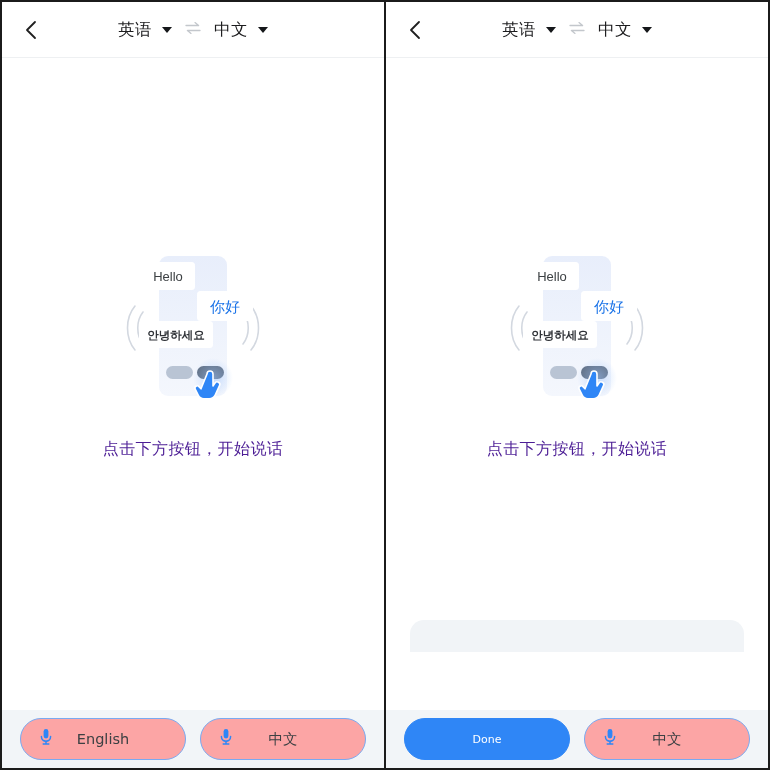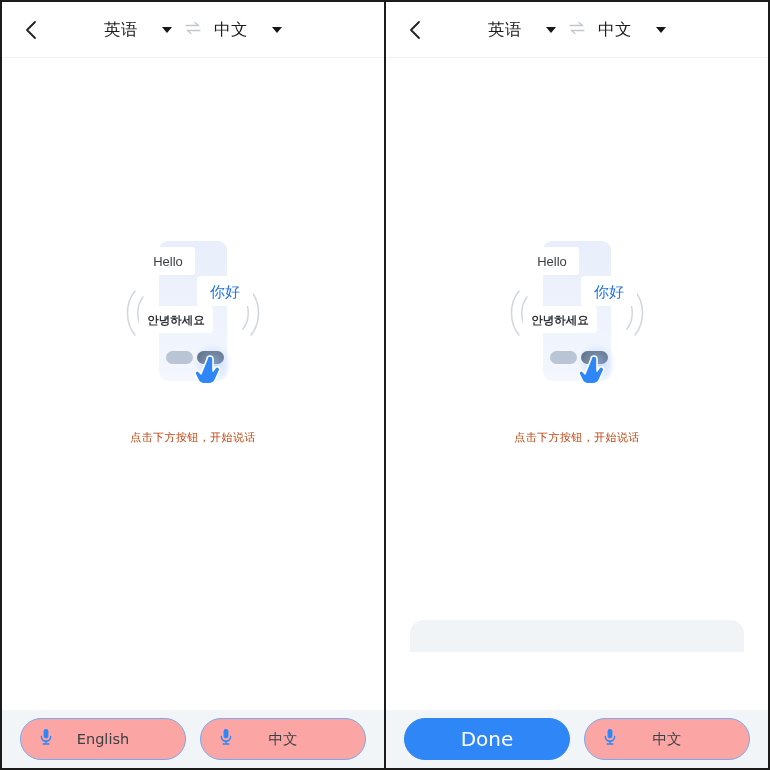--- a/index.html
+++ b/index.html
@@ -61,21 +61,21 @@
   }
   .back-btn svg { display:block; }
   .lang-group {
     display: flex;
     align-items: center;
     gap: 9px;
   }
   .lang-pick {
     display: flex;
     align-items: center;
-    gap: 24px;
+    gap: 10px;
     cursor: pointer;
   }
   .lang-text {
     font-size: 16.5px;
     color: #1c1c1e;
     font-family: "DejaVu Sans", "Liberation Sans", sans-serif;
     letter-spacing: .5px;
   }
   .caret {
     width: 0; height: 0;
@@ -90,29 +90,29 @@
     flex: 1 1 auto;
     position: relative;
     display: flex;
     flex-direction: column;
     align-items: center;
   }
   .illus-wrap {
     position: absolute;
     left: 50%;
     transform: translateX(-50%);
-    top: 165px;
+    top: 180px;
     width: 240px;
     text-align: center;
   }
   .illus { display:block; margin: 0 auto; }
   .hint {
-    margin-top: 22px;
-    font-size: 11px;
-    color: #c2410c;
+    margin-top: 16px;
+    font-size: 16px;
+    color: #4c1d95;
     font-family: "DejaVu Sans", "Liberation Sans", sans-serif;
     letter-spacing: .4px;
     text-align: center;
   }
 
   
   .speak-panel {
     position: absolute;
     left: 24px;
     right: 24px;
@@ -160,21 +160,21 @@
     font-size: 14.5px;
     color: #3c4043;
     font-family: "DejaVu Sans", "Liberation Sans", sans-serif;
   }
   .pill.primary {
     background: #2f86f6;
     border-color: #2f86f6;
   }
   .pill.primary .pill-label {
     color: #ffffff;
-    font-size: 20px;
+    font-size: 11px;
   }
 </style>
 </head>
 <body>
 
 <div class="screens">
 
   <div class="panel">
 
     <div class="header">

